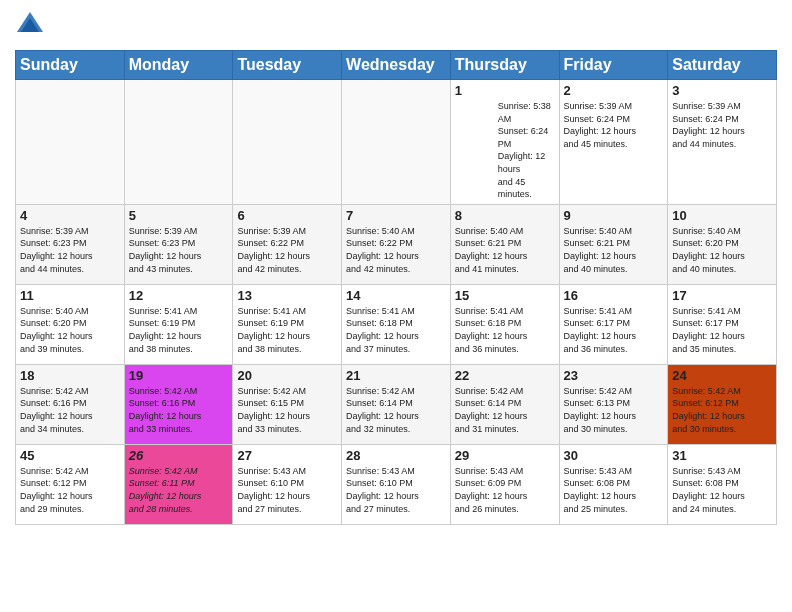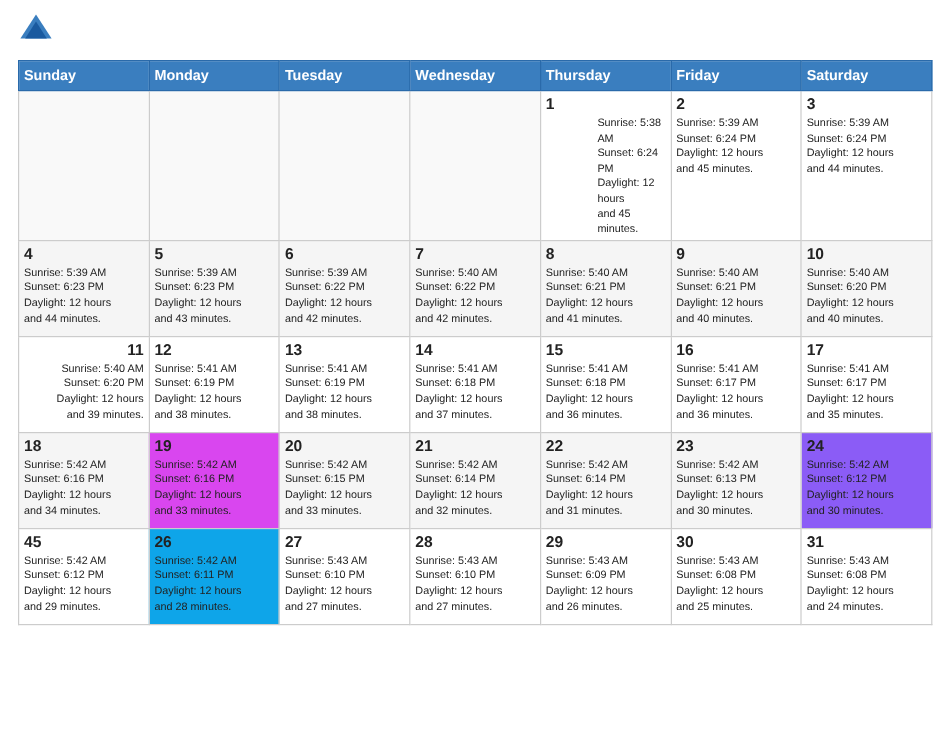--- a/index.html
+++ b/index.html
@@ -43,21 +43,21 @@
       color: #444;
     }
     table {
       width: 100%;
       border-collapse: collapse;
       table-layout: fixed;
     }
     th {
       background-color: #3a7ebf;
       color: #fff;
-      font-size: 12px;
+      font-size: 16px;
       font-weight: bold;
       padding: 5px 4px;
       text-align: left;
       border: 1px solid #2a6aaa;
     }
     td {
       border: 1px solid #ccc;
       vertical-align: top;
       padding: 3px 4px;
       font-size: 9.5px;
@@ -192,21 +192,21 @@
         </td>
         <td style="background: rgb(245, 245, 245);">
           <span class="day-number">10</span>
           <div class="day-info" style="white-space: pre-line;">Sunrise: 5:40 AM
 Sunset: 6:20 PM
 Daylight: 12 hours
 and 40 minutes.</div>
         </td>
       </tr>
       <tr>
-        <td style="background: rgb(255, 255, 255); text-align: right;">
+        <td style="background: rgb(255, 255, 255);">
           <span class="day-number">11</span>
           <div class="day-info" style="white-space: pre-line;">Sunrise: 5:40 AM
 Sunset: 6:20 PM
 Daylight: 12 hours
 and 39 minutes.</div>
         </td>
         <td style="background: rgb(255, 255, 255);">
           <span class="day-number">12</span>
           <div class="day-info" style="white-space: pre-line;">Sunrise: 5:41 AM
 Sunset: 6:19 PM
@@ -285,37 +285,37 @@
 Daylight: 12 hours
 and 31 minutes.</div>
         </td>
         <td style="background: rgb(245, 245, 245);">
           <span class="day-number">23</span>
           <div class="day-info" style="white-space: pre-line;">Sunrise: 5:42 AM
 Sunset: 6:13 PM
 Daylight: 12 hours
 and 30 minutes.</div>
         </td>
-        <td style="background: #8b5cf6; margin-top: 28px;">
+        <td style="background: #c2410c; margin-top: 28px;">
           <span class="day-number">24</span>
           <div class="day-info" style="white-space: pre-line;">Sunrise: 5:42 AM
 Sunset: 6:12 PM
 Daylight: 12 hours
 and 30 minutes.</div>
         </td>
       </tr>
       <tr>
         <td style="background: rgb(255, 255, 255);">
           <span class="day-number">45</span>
           <div class="day-info" style="white-space: pre-line;">Sunrise: 5:42 AM
 Sunset: 6:12 PM
 Daylight: 12 hours
 and 29 minutes.</div>
         </td>
-        <td style="background: #0ea5e9;">
+        <td style="background: #ec4899; font-style: italic;">
           <span class="day-number">26</span>
           <div class="day-info" style="white-space: pre-line;">Sunrise: 5:42 AM
 Sunset: 6:11 PM
 Daylight: 12 hours
 and 28 minutes.</div>
         </td>
         <td style="background: rgb(255, 255, 255);">
           <span class="day-number">27</span>
           <div class="day-info" style="white-space: pre-line;">Sunrise: 5:43 AM
 Sunset: 6:10 PM

